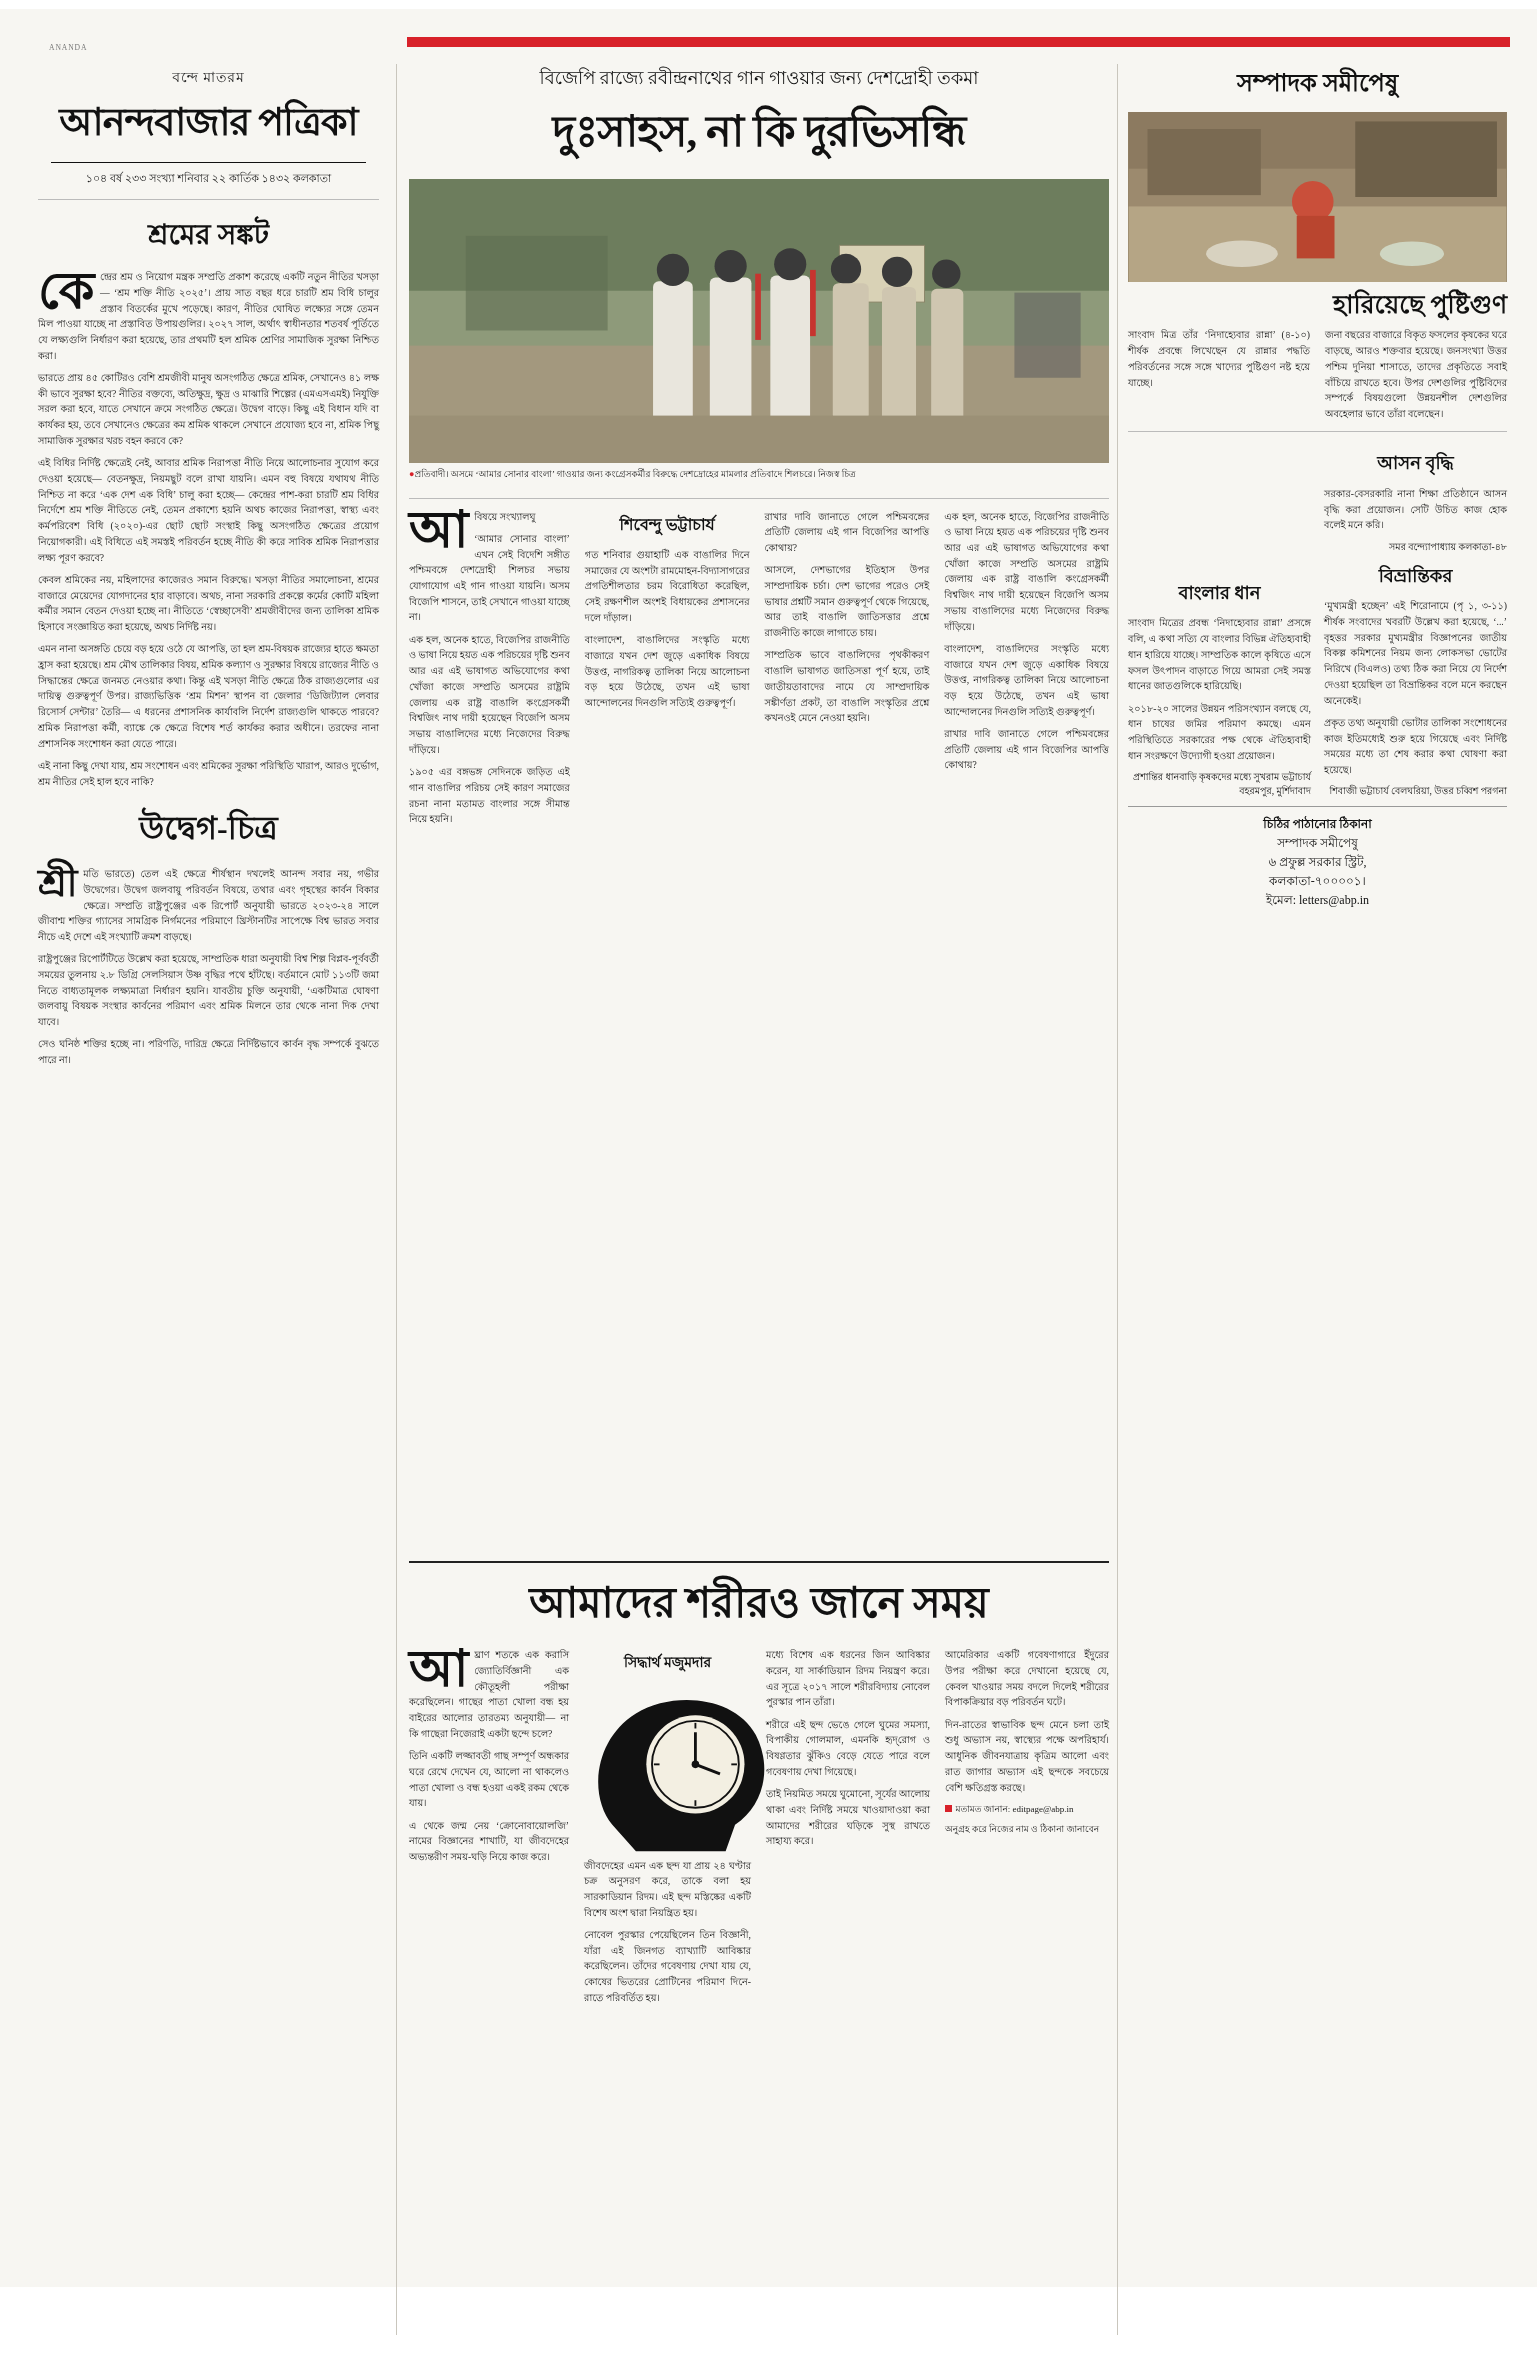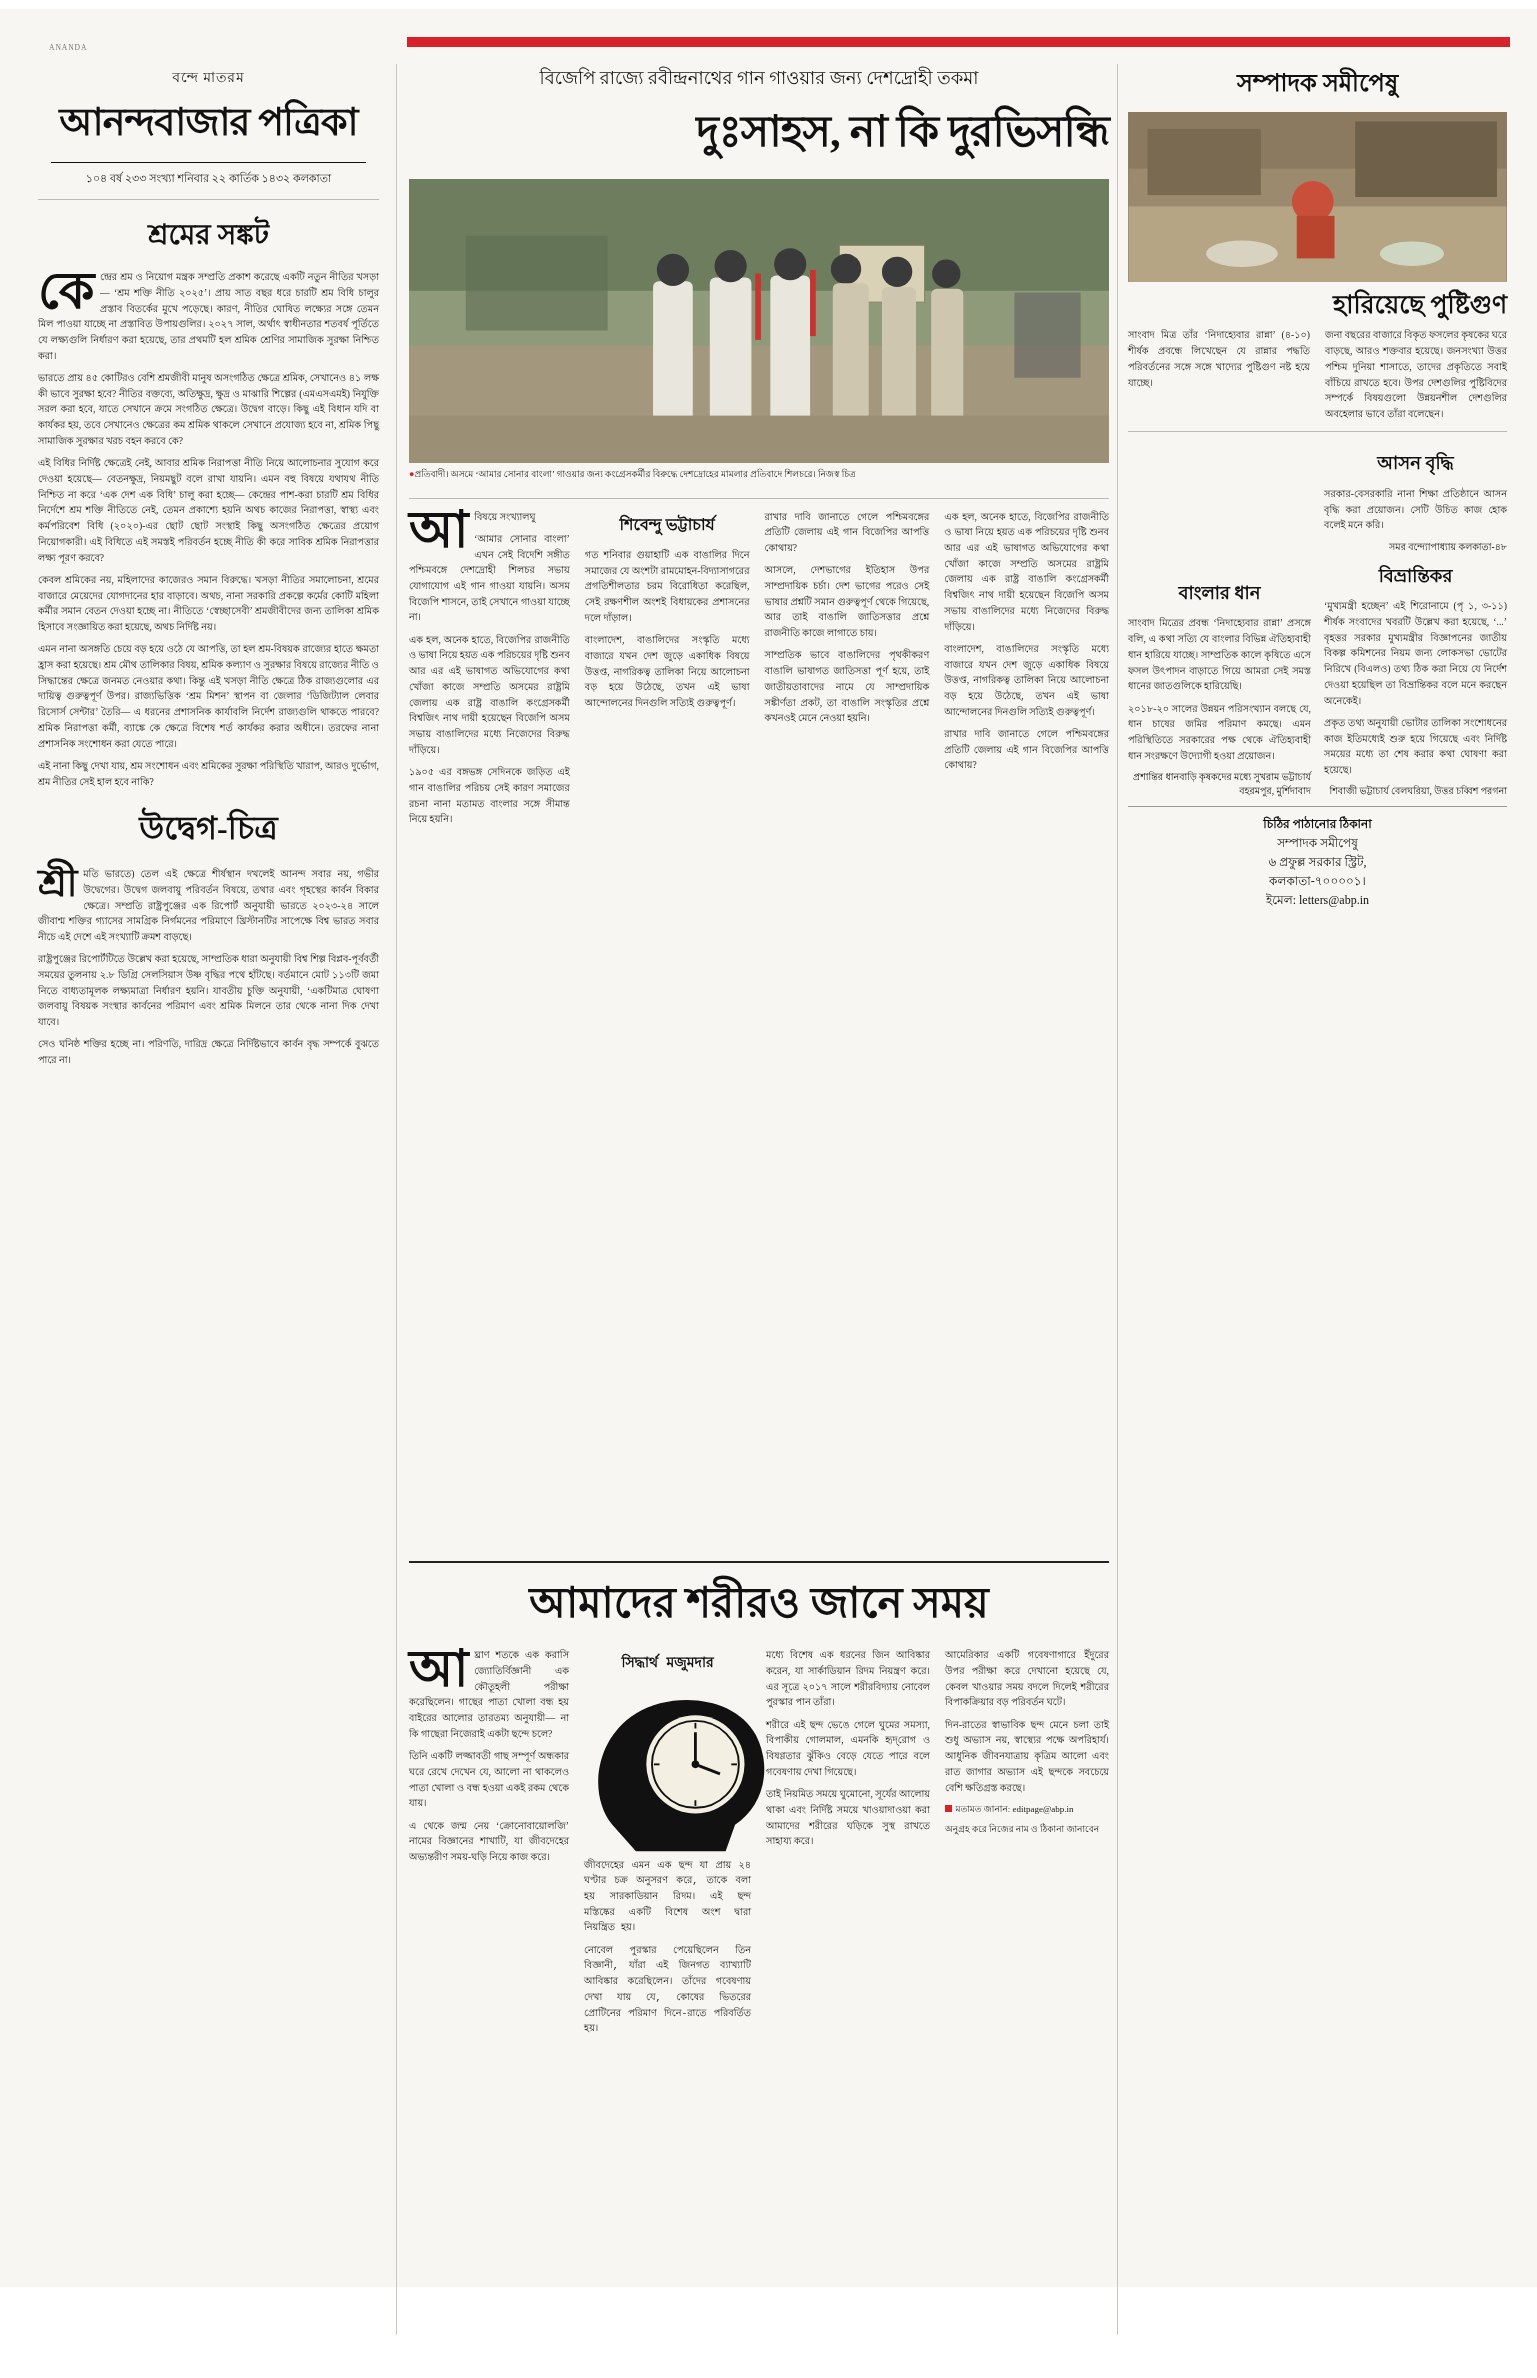--- a/index.html
+++ b/index.html
@@ -58,21 +58,21 @@
     margin:1.9px 5.7px 0 0; color:#111;
   }
   .dropcap.sm { font-size:38px; }
 
   
   .lead-wrap { position:absolute; left:409px; top:55px; width:700px; }
   .kicker {
     font-size:18px; text-align:center; color:#111; margin-bottom:3.8px;
   }
   .lead-head {
-    font-size:43px; font-weight:bold; text-align:right; letter-spacing:-0.9px;
+    font-size:43px; font-weight:bold; text-align:center; letter-spacing:-0.9px;
     margin:1.9px 0 9.5px 0;
   }
   .lead-photo {
     width:700px; height:284px; position:relative; overflow:hidden;
     background:#6f7b63;
   }
   .caption {
     font-size:9px; line-height:1.45; margin-top:4.7px; color:#1a1a1a;
   }
   .caption .bullet { color:#d8222a; font-weight:bold; }
@@ -285,21 +285,21 @@
   <div style="position:absolute; left:409px; top:1552px; width:700px;">
     <div class="hr-dark"></div>
     <div class="bigfeature-head">আমাদের শরীরও জানে সময়</div>
 
     <div style="display:flex; gap:15px;">
       <div style="width:163px;" class="col-text">
         <p><span class="dropcap">আ</span><span>ঘ্রাণ শতকে এক করাসি জ্যোতির্বিজ্ঞানী এক কৌতূহলী পরীক্ষা করেছিলেন। গাছের পাতা খোলা বন্ধ হয় বাইরের আলোর তারতম্য অনুযায়ী— না কি গাছেরা নিজেরাই একটা ছন্দে চলে?</span></p>
         <p>তিনি একটি লজ্জাবতী গাছ সম্পূর্ণ অন্ধকার ঘরে রেখে দেখেন যে, আলো না থাকলেও পাতা খোলা ও বন্ধ হওয়া একই রকম থেকে যায়।</p>
         <p>এ থেকে জন্ম নেয় ‘ক্রোনোবায়োলজি’ নামের বিজ্ঞানের শাখাটি, যা জীবদেহের অভ্যন্তরীণ সময়-ঘড়ি নিয়ে কাজ করে।</p>
       </div>
-      <div style="width:167px;font-family:Liberation Mono, monospace;">
+      <div style="width:167px;">
         <div class="byline sm">সিদ্ধার্থ মজুমদার</div>
         <div class="brain">
           <svg width="203" height="175" viewBox="0 0 215 185">
             <path d="M30,150 C5,120 10,60 55,32 C95,8 160,14 182,55 C200,90 190,130 160,150 L150,178 L55,178 Z" fill="#111"></path>
             <circle cx="118" cy="86" r="52" fill="#f3efe2"></circle>
             <circle cx="118" cy="86" r="46" fill="none" stroke="#111" stroke-width="2"></circle>
             <line x1="118" y1="86" x2="118" y2="52" stroke="#111" stroke-width="3"></line>
             <line x1="118" y1="86" x2="144" y2="96" stroke="#111" stroke-width="3"></line>
             <circle cx="118" cy="86" r="4" fill="#111"></circle>
             <g stroke="#111" stroke-width="2">

